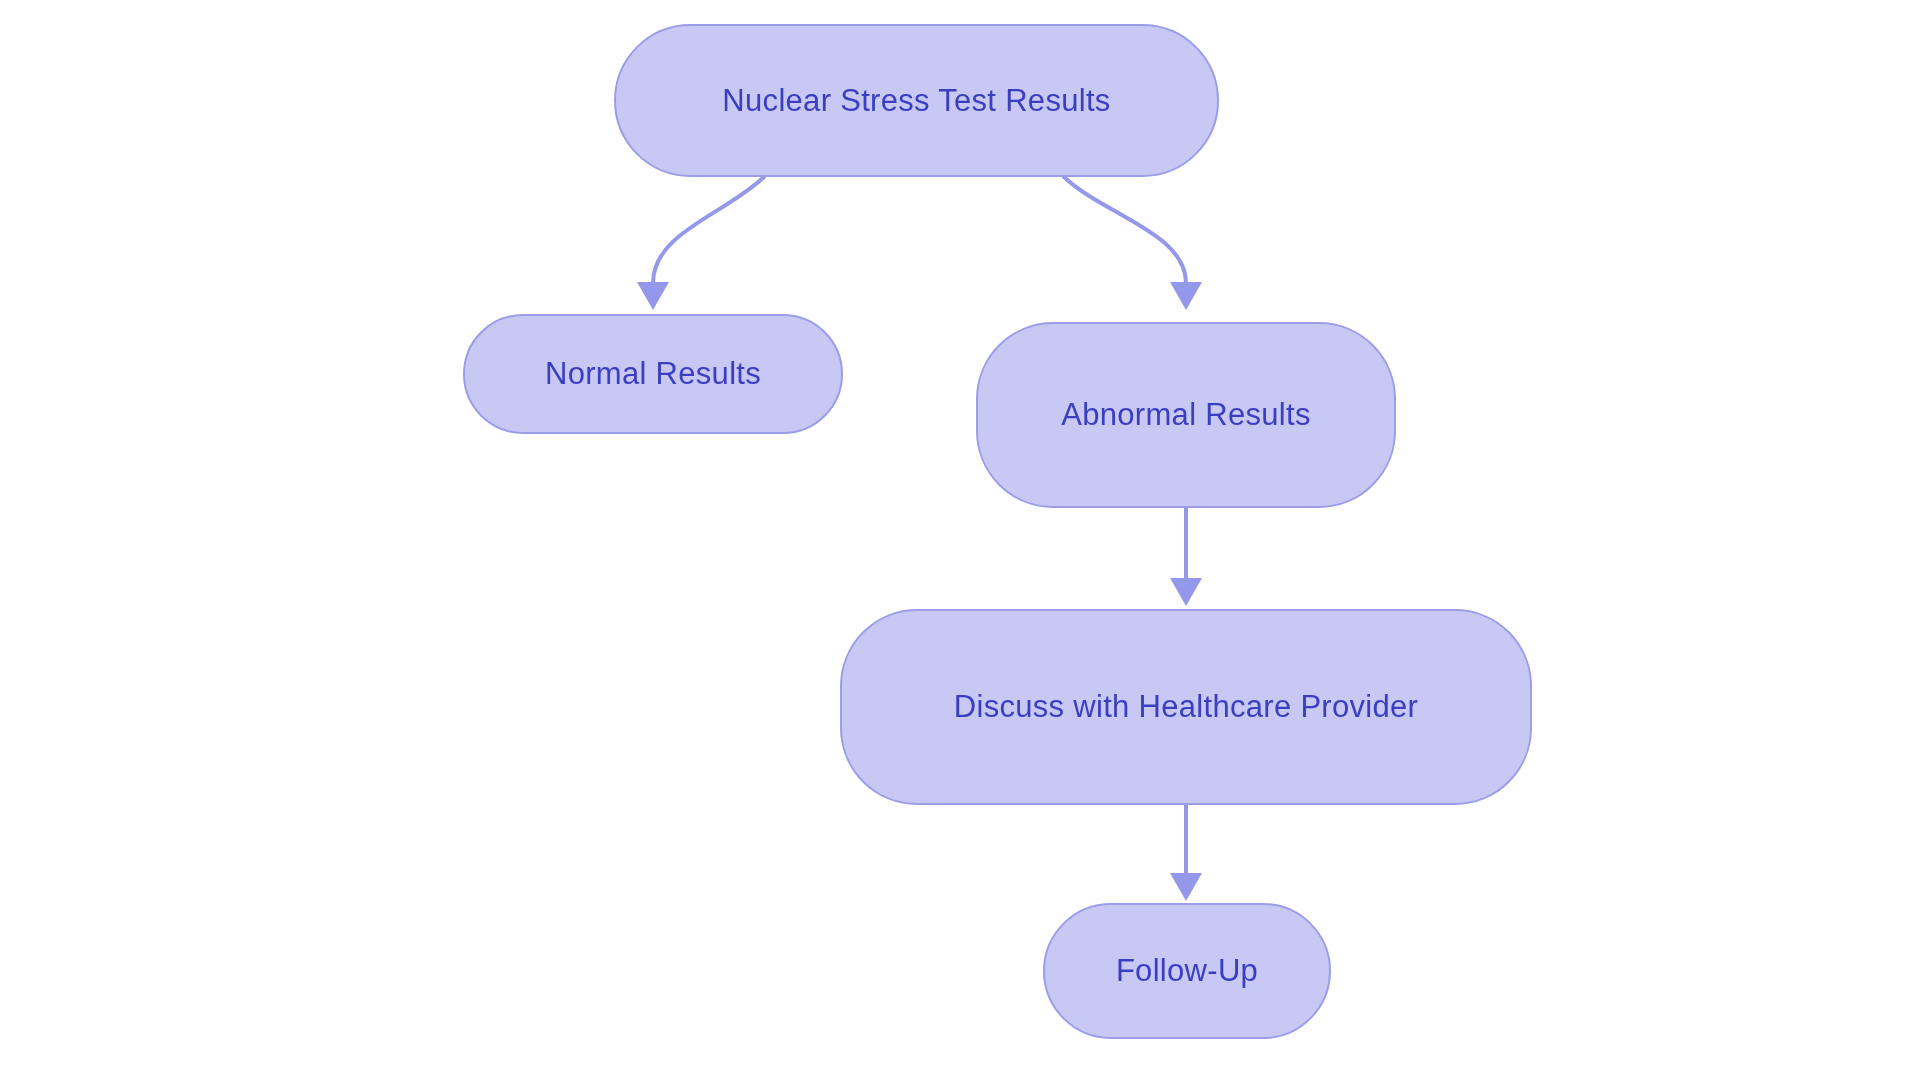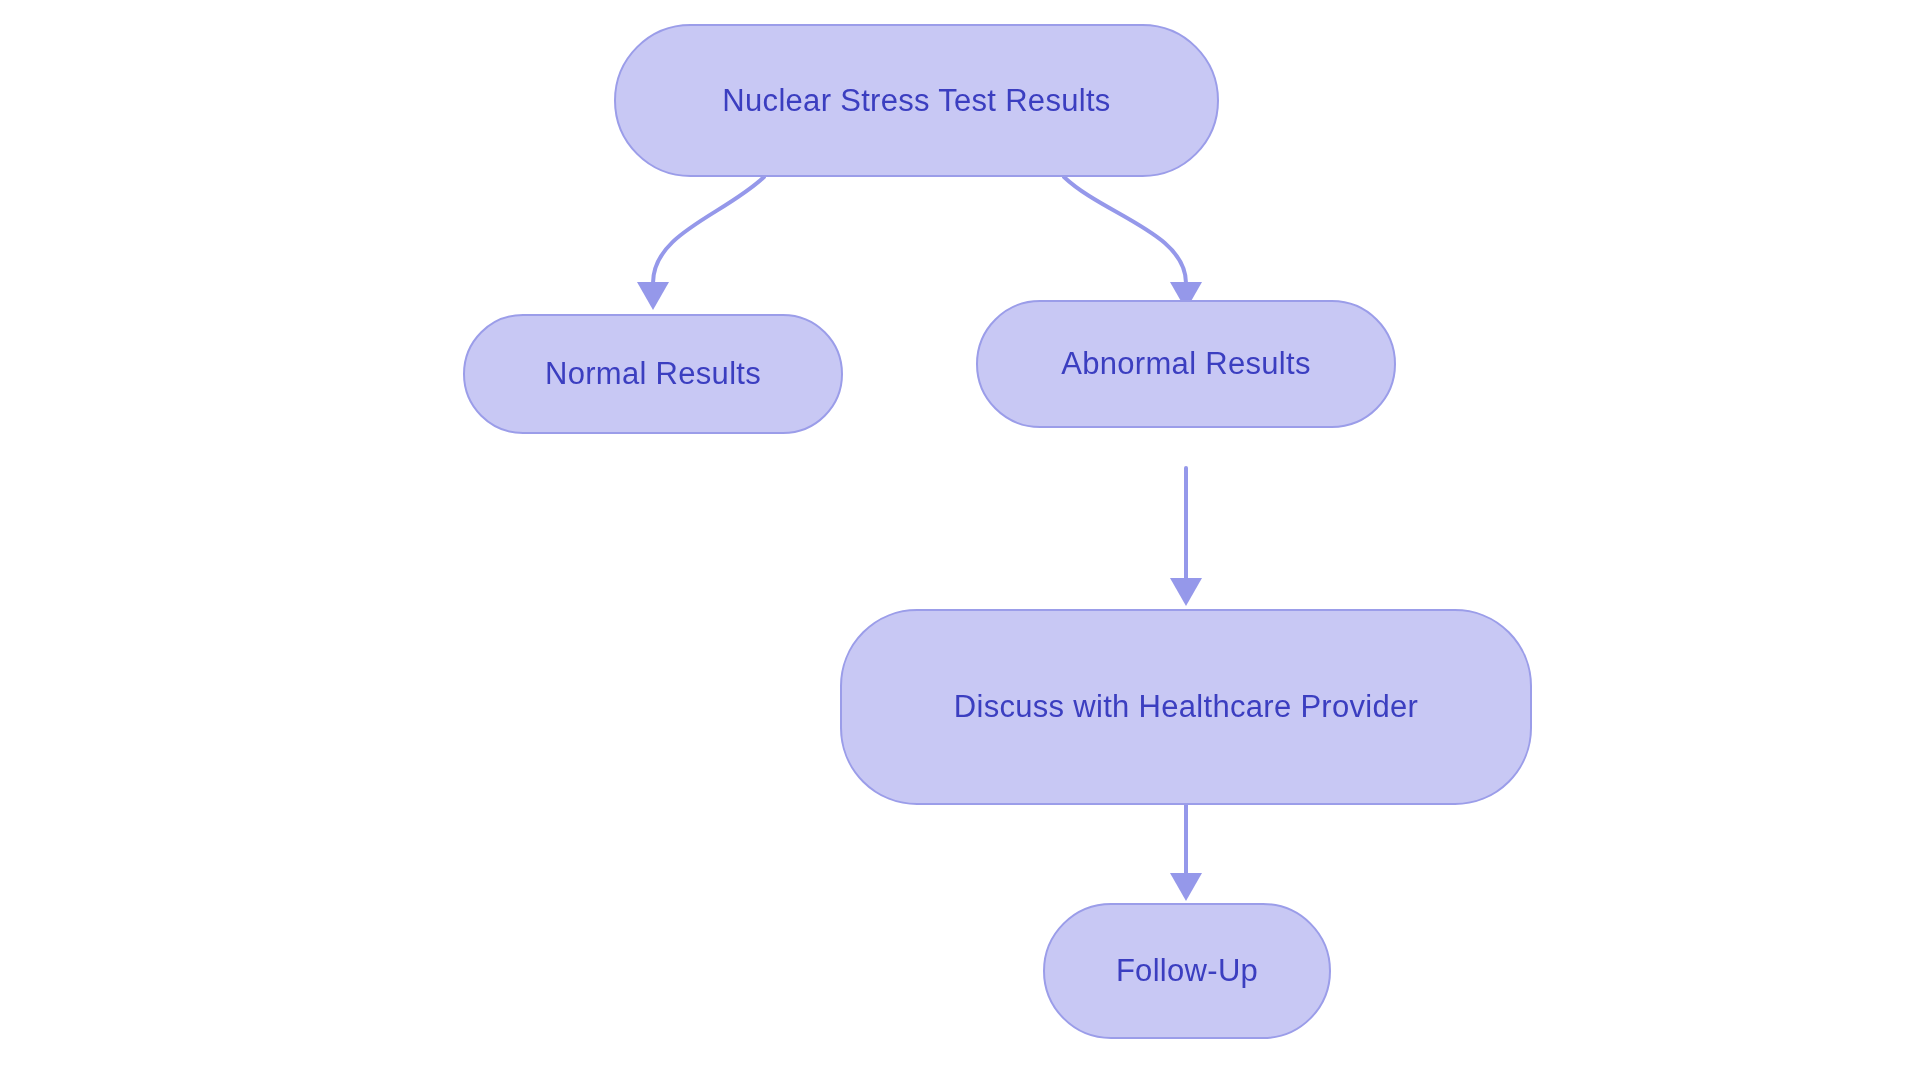--- a/index.html
+++ b/index.html
@@ -48,21 +48,21 @@
     border-radius: 77px;
     color: var(--node-text);
     font-size: 31px;
     font-weight: 400;
     letter-spacing: 0.3px;
     text-align: center;
     white-space: nowrap;
   }
   .node-root     { left: 578px;  top: 24px;  width: 605px; height: 153px; }
   .node-normal   { left: 427px;  top: 314px; width: 380px; height: 120px; }
-  .node-abnormal { left: 940px;  top: 300px; width: 420px; height: 128px; text-align: center; }
+  .node-abnormal { left: 940px;  top: 322px; width: 420px; height: 186px; text-align: center; }
   .node-discuss  { left: 804px;  top: 609px; width: 692px; height: 196px; }
   .node-followup { left: 1007px; top: 903px; width: 288px; height: 136px; }
 </style>
 </head>
 <body>
 
 <div class="canvas">
 
   <svg class="edges" viewBox="0 0 1920 1083" xmlns="http://www.w3.org/2000/svg">
     <g>

